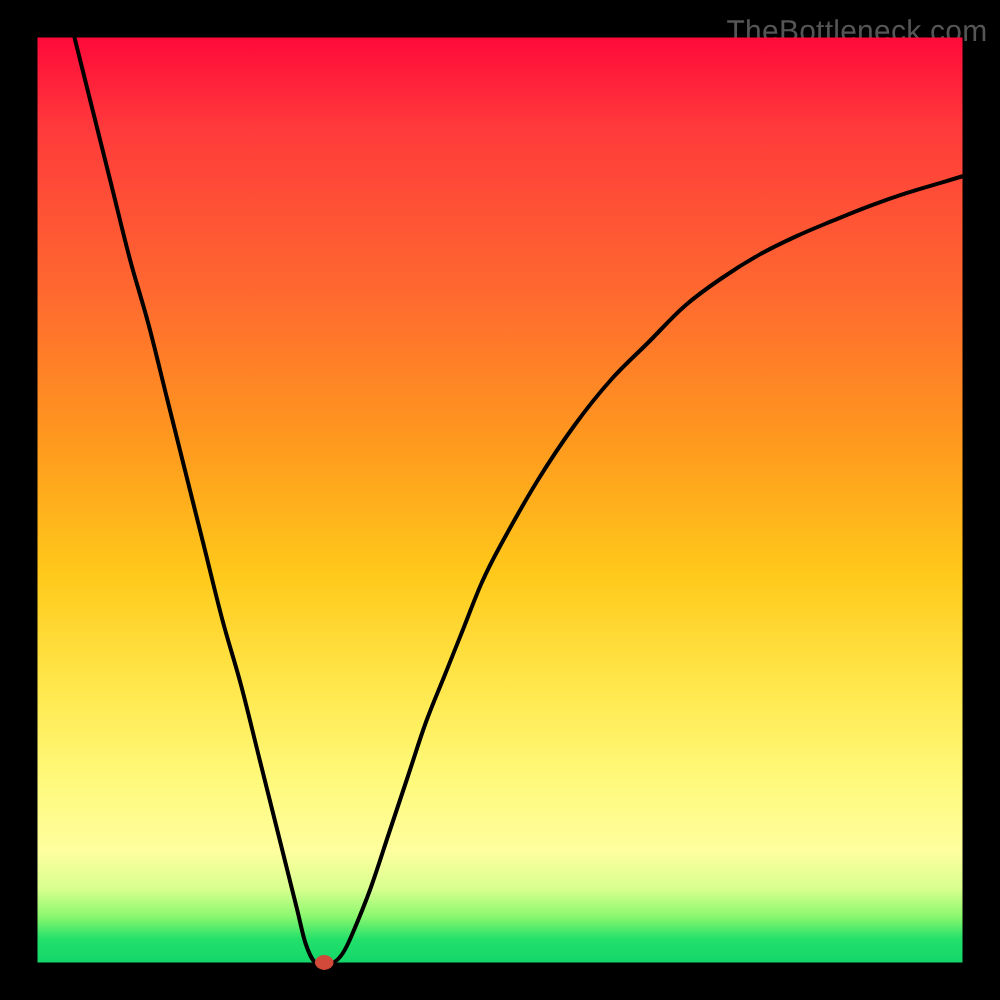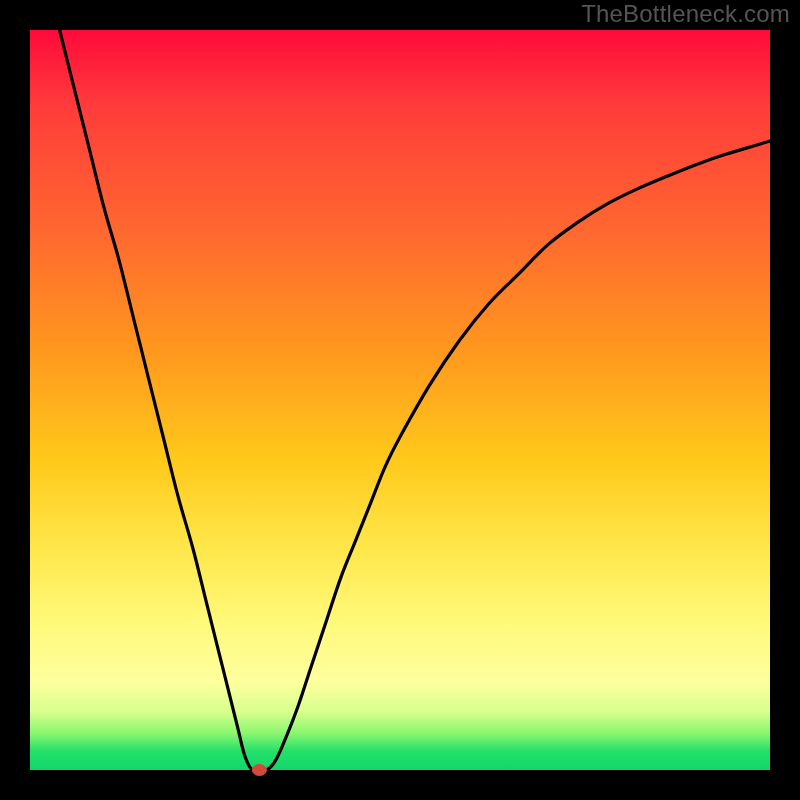--- a/index.html
+++ b/index.html
@@ -12,21 +12,21 @@
     font-family: Arial, Helvetica, sans-serif;
   }
   .frame {
     position: relative;
     width: 800px;
     height: 800px;
     background: #000;
   }
   .watermark {
     position: absolute;
-    top: 0;
+    top: 12px;
     right: 10px;
     color: #555;
     font-size: 24px;
     font-weight: 500;
     letter-spacing: 0.2px;
     user-select: none;
   }
   .plot-area {
     position: absolute;
     left: 30px;

